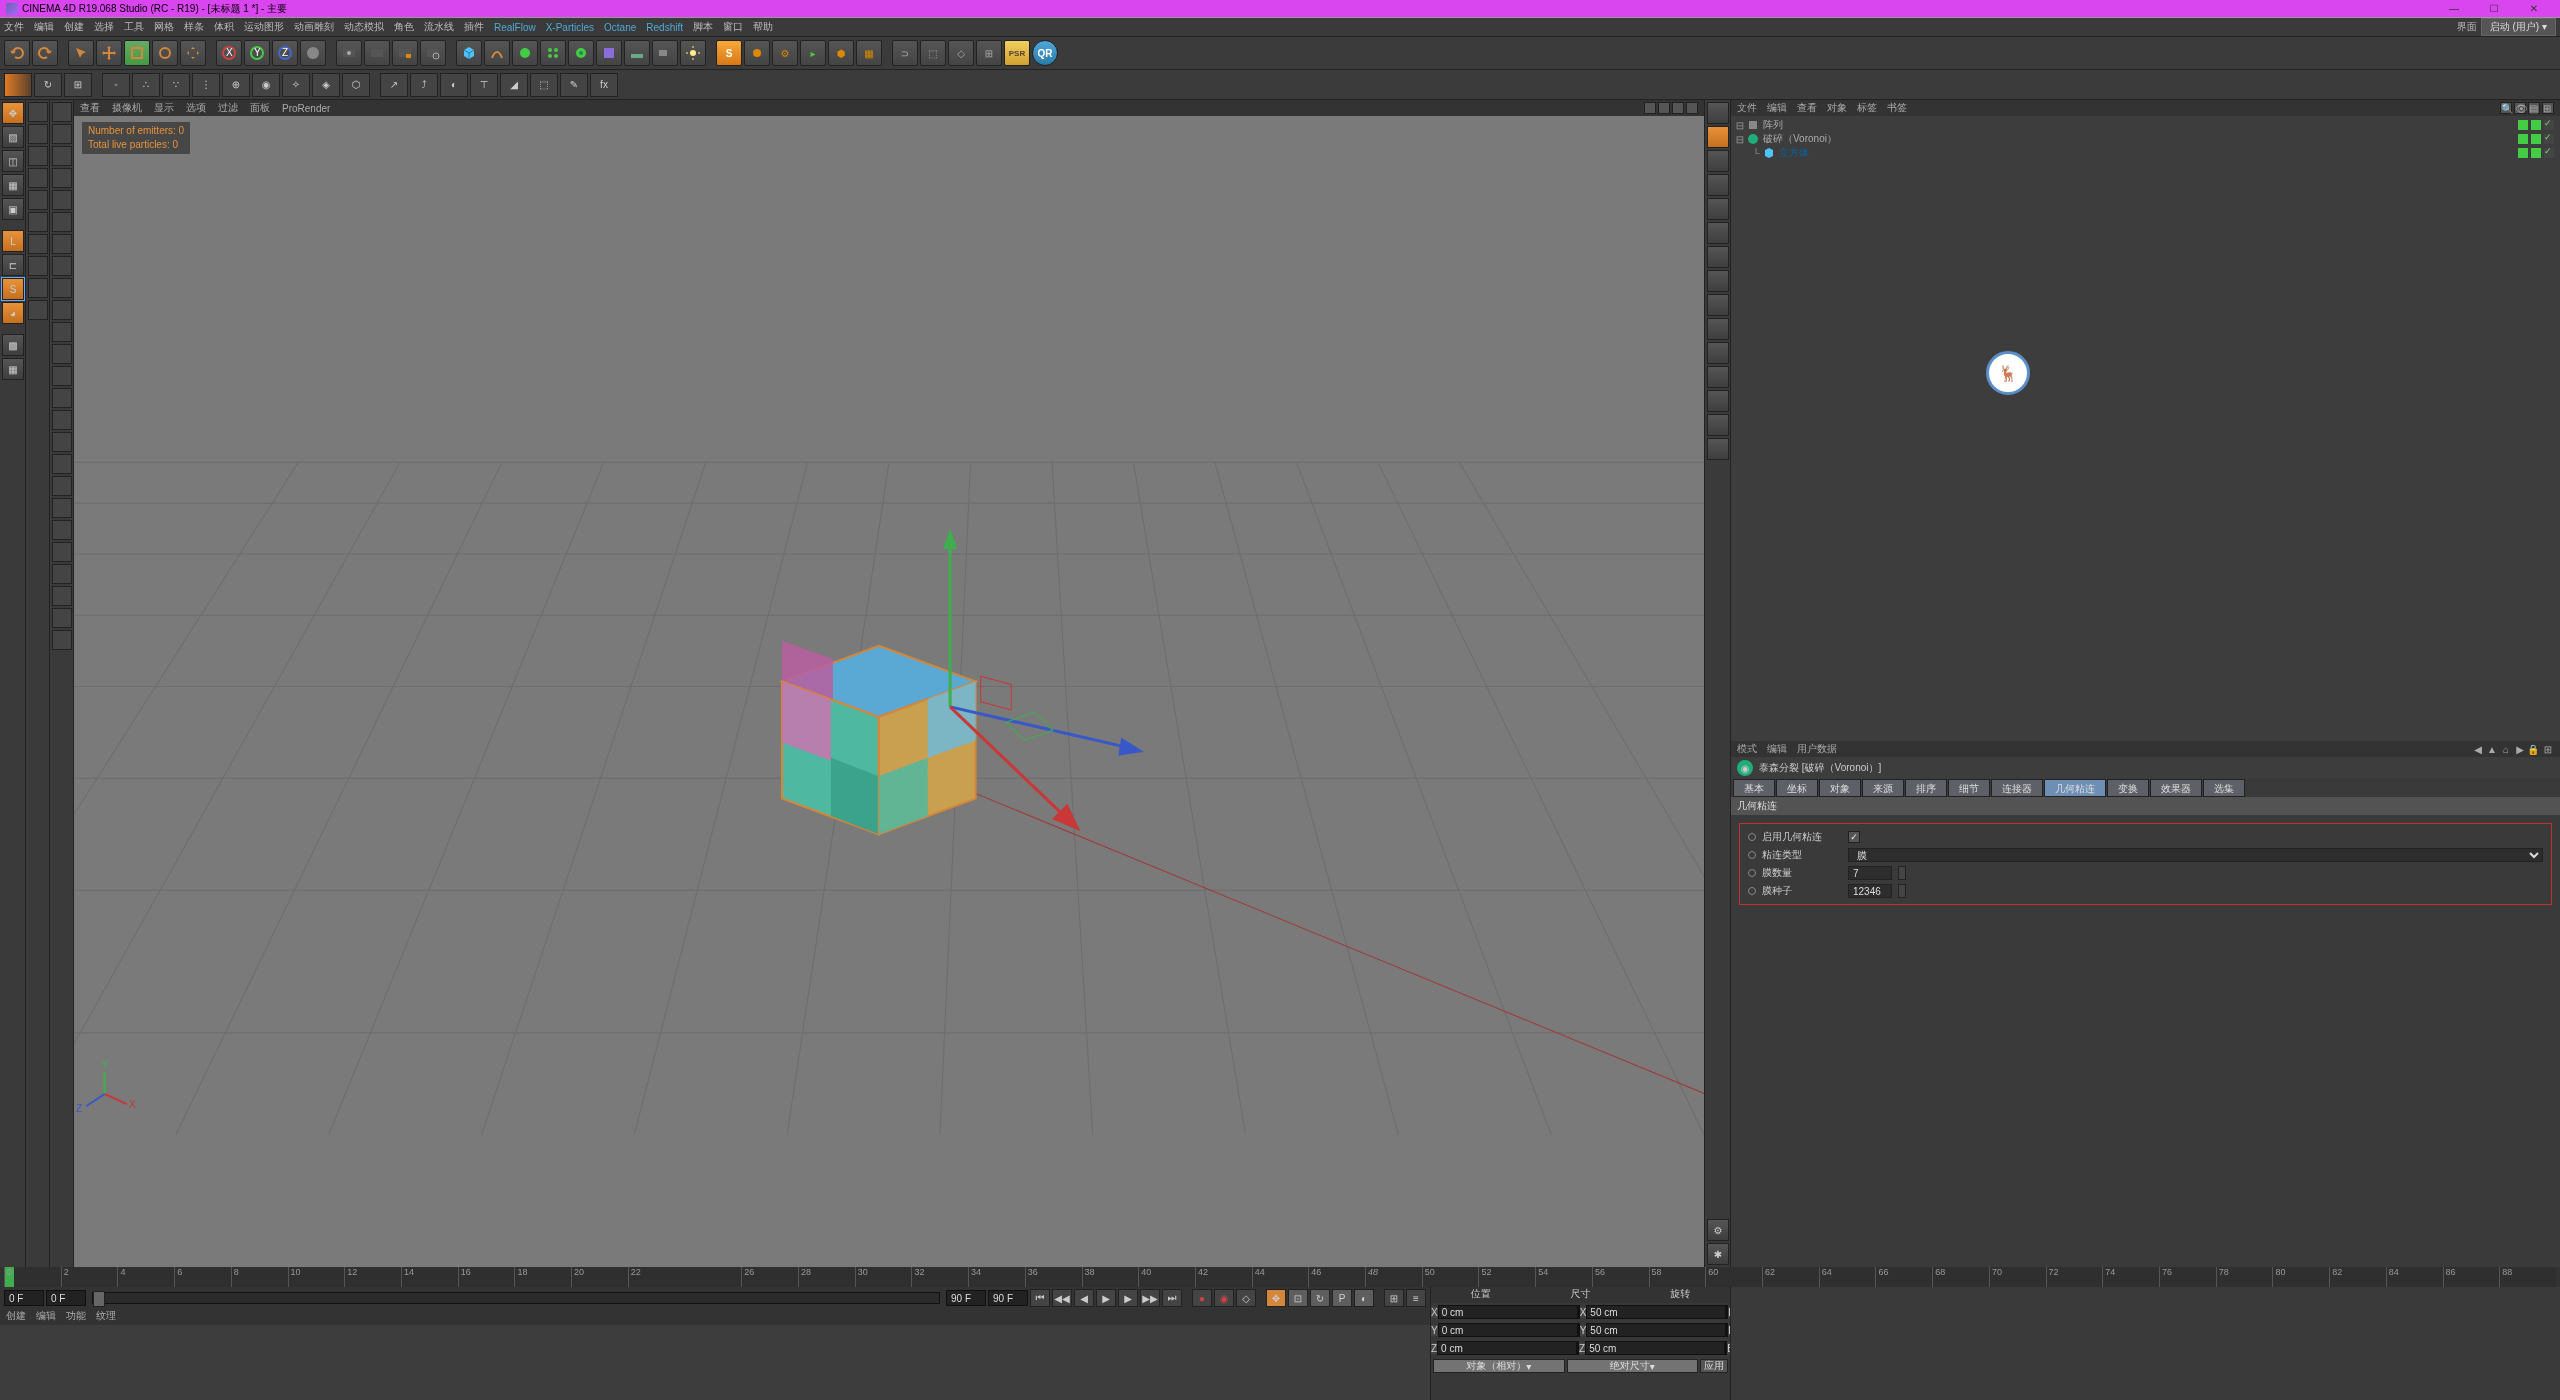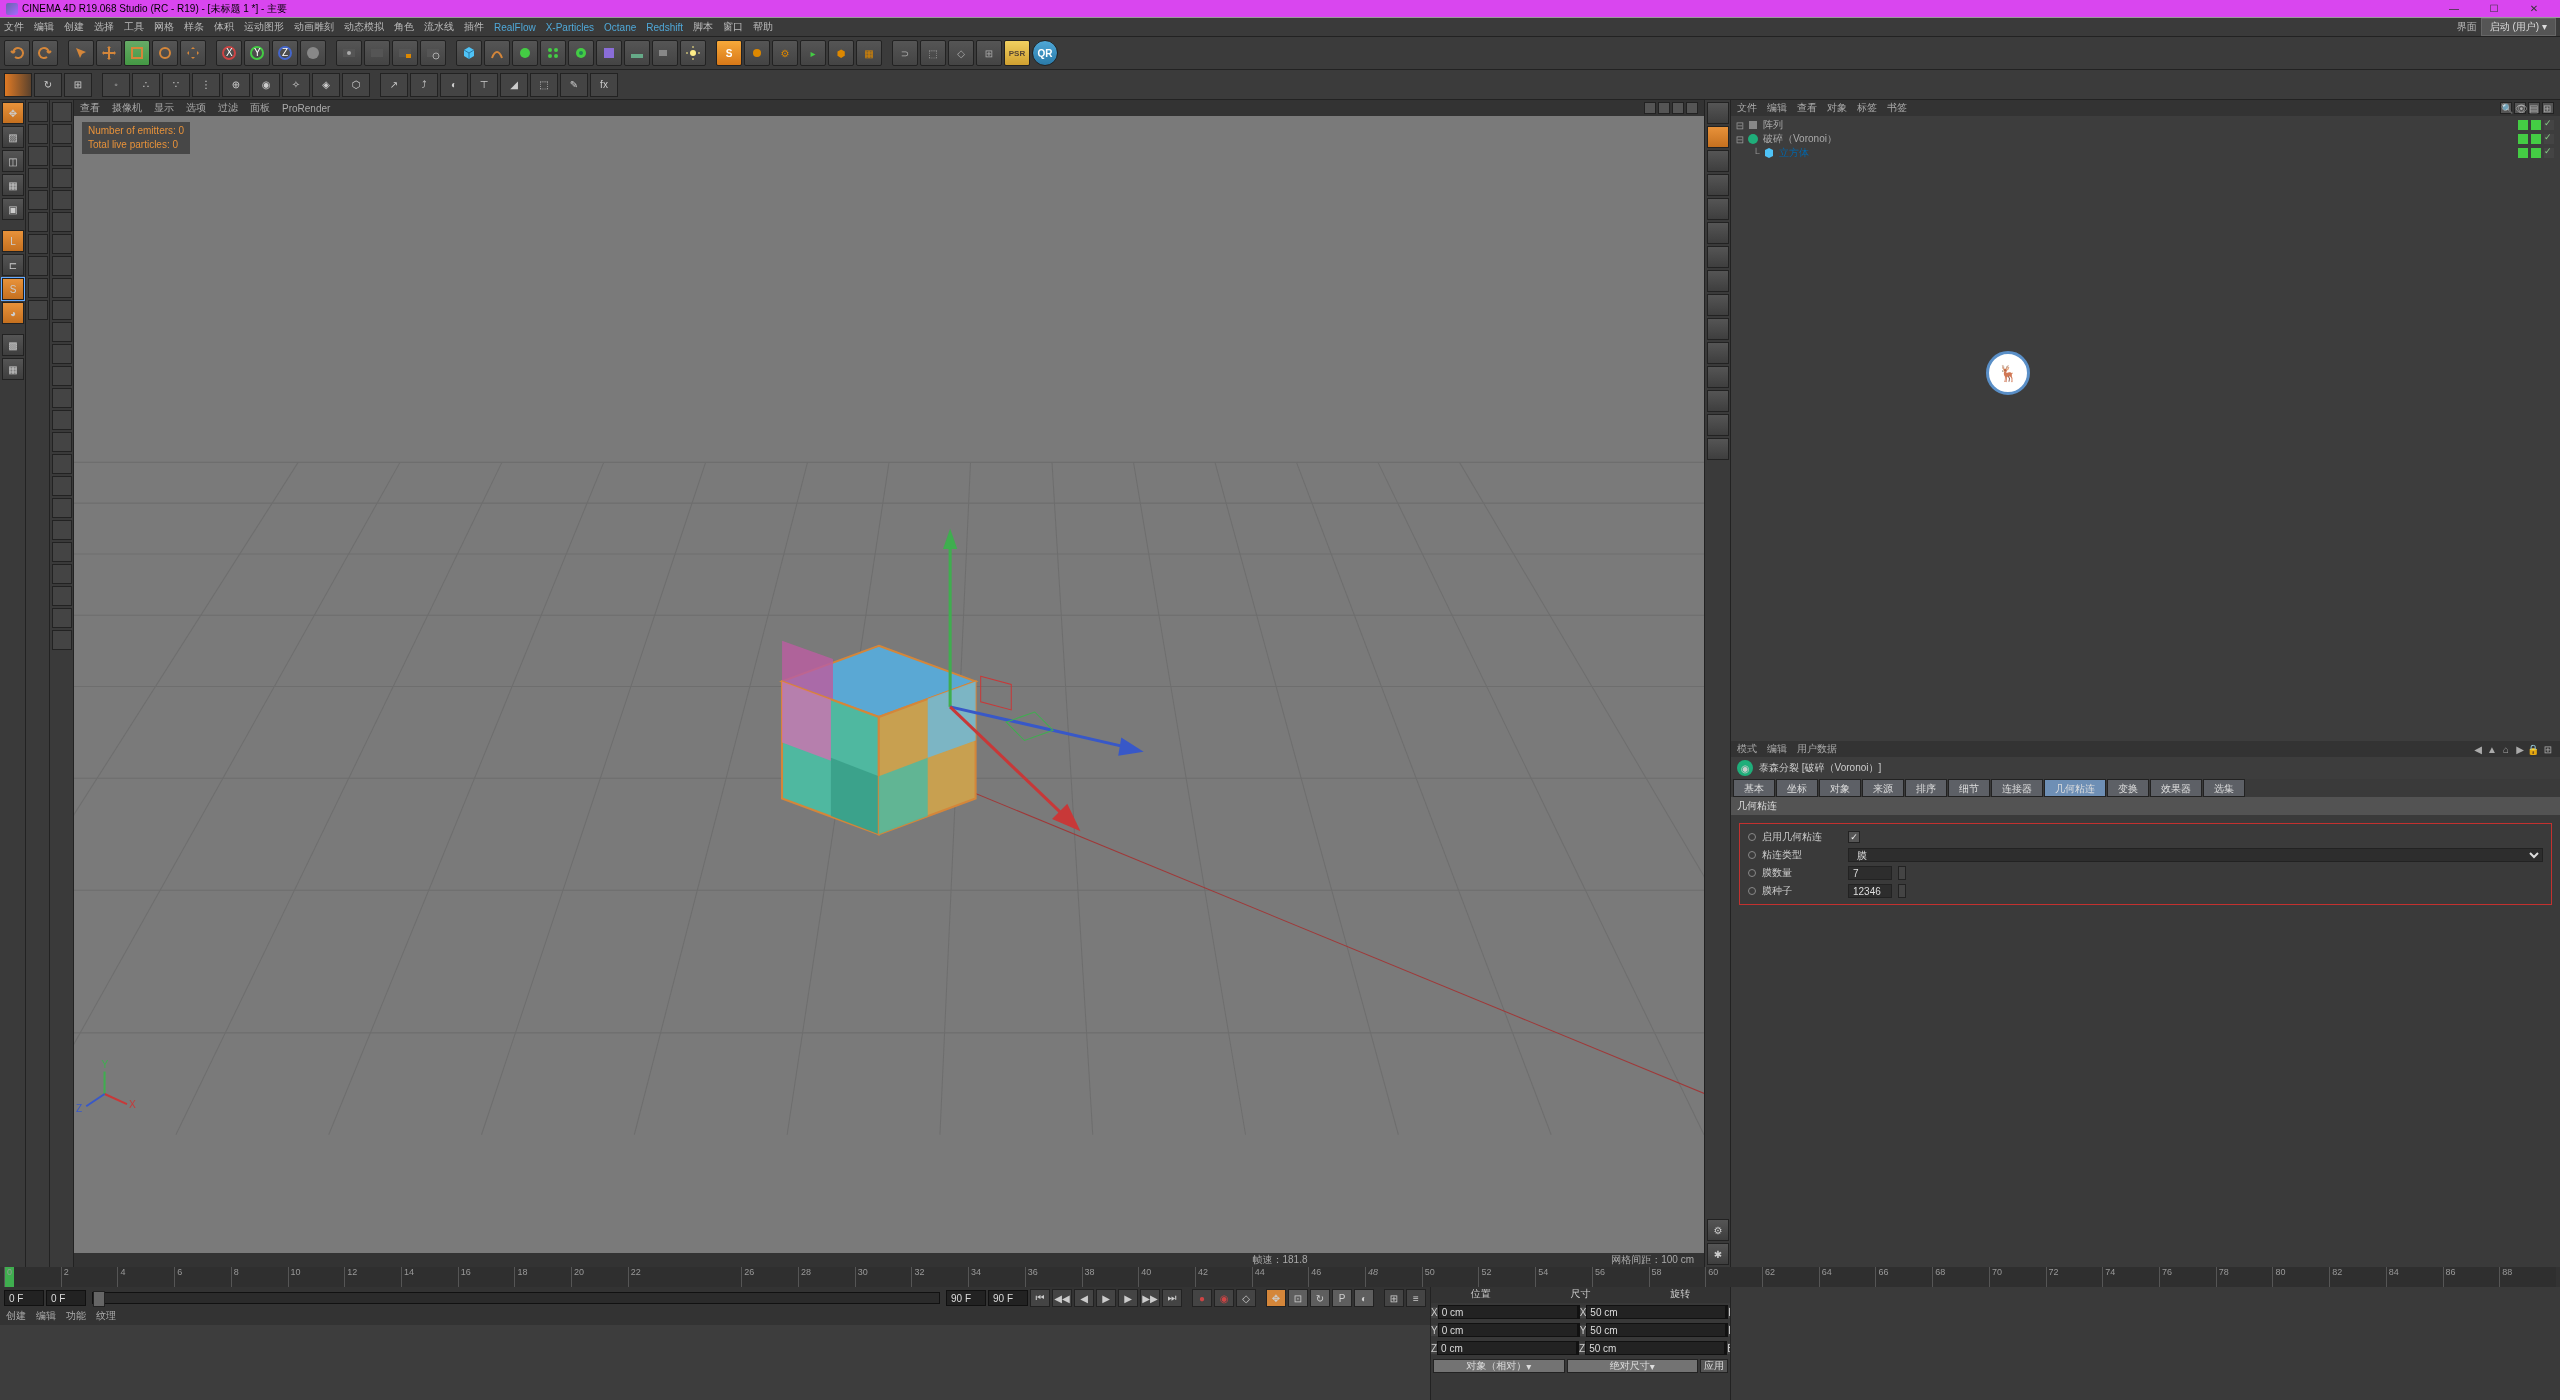--- a/index.html
+++ b/index.html
@@ -499,24 +499,20 @@
             <text x="24" y="14" fill="#c83838" font-size="9">X</text>
           <line x1="0" y1="0" x2="-18" y2="12" stroke="#3858c8" stroke-width="2"></line>
             <text x="-28" y="18" fill="#3858c8" font-size="9">Z</text>
         </g>
       </svg>
       <div class="hud">
         <div>Number of emitters: 0</div>
         <div>Total live particles: 0</div>
       </div>
     </div>
-    <div class="vp-status">
-      <span class="mid">帧速：181.8</span>
-      <span class="r">网格间距：100 cm</span>
-    </div>
   </div>
 
   <div class="right-tools">
     <div class="lt"></div>
     <div class="lt" style="background:linear-gradient(#e8923a,#c5701f)"></div>
     <div class="lt"></div>
     <div class="lt"></div>
     <div class="lt"></div>
     <div class="lt"></div>
     <div class="lt"></div>

